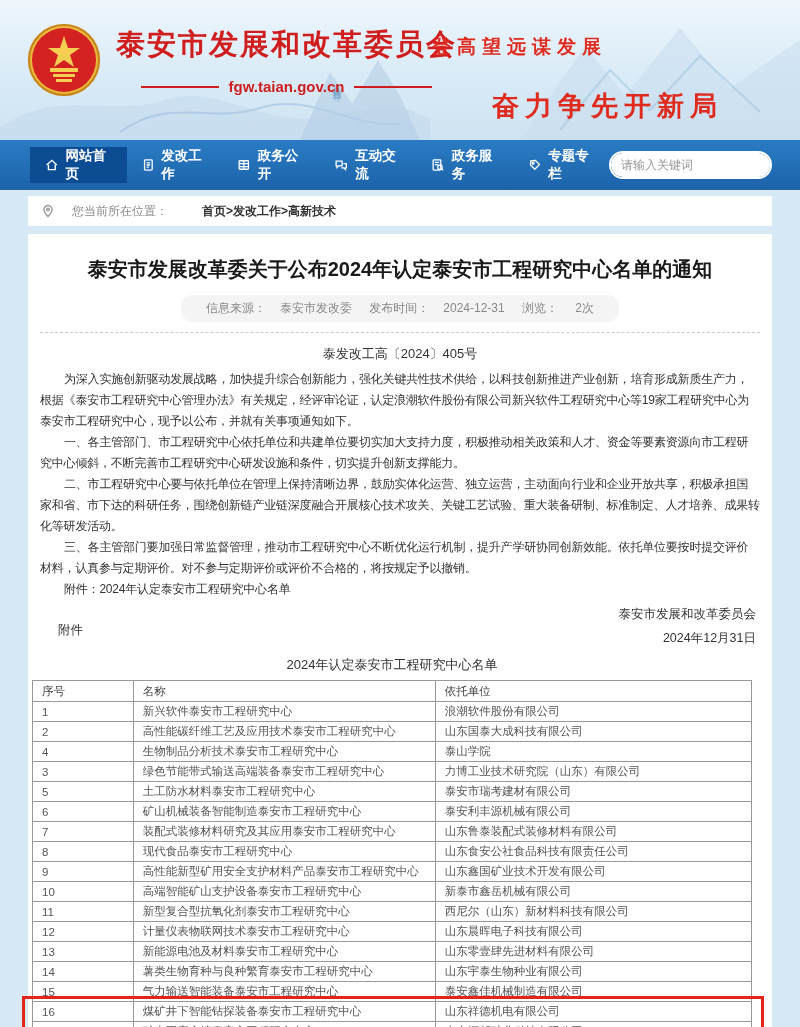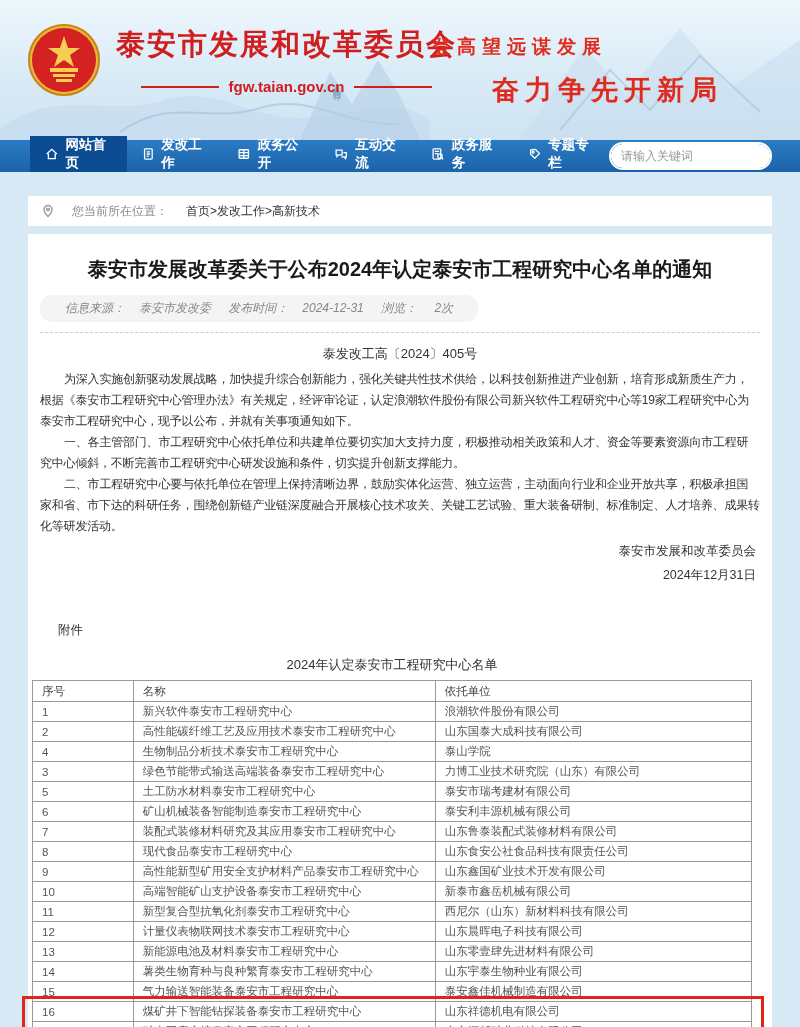--- a/index.html
+++ b/index.html
@@ -11,47 +11,47 @@
   .banner { position:absolute; left:0; top:0; width:800px; height:140px;
             background:linear-gradient(180deg,#eef6fc 0%,#d9ebf7 55%,#cfe3f2 100%); overflow:hidden; }
   .banner svg.art { position:absolute; left:0; top:0; }
   .brand { position:absolute; left:26px; top:22px; display:flex; align-items:center; gap:14px; cursor:pointer; }
   .emblem { width:76px; height:76px; }
   .site-name { font-size:29px; font-weight:bold; color:#d01d1d; letter-spacing:2px; }
   .site-url { display:flex; align-items:center; gap:10px; margin-top:13px; color:#d01d1d; font-weight:bold; font-size:15px; justify-content:center; }
   .site-url .rule { height:2px; width:78px; background:#d01d1d; }
   .slogan1 { position:absolute; left:432px; top:34px; font-family:"DejaVu Serif","Liberation Serif",serif;
              font-weight:bold; font-size:19px; color:#e02a1e; letter-spacing:6px; }
-  .slogan2 { position:absolute; left:492px; top:72px; font-family:"DejaVu Serif","Liberation Serif",serif;
+  .slogan2 { position:absolute; left:492px; top:88px; font-family:"DejaVu Serif","Liberation Serif",serif;
              font-weight:bold; font-size:27px; color:#e02a1e; letter-spacing:6px; }
   .inscription { position:absolute; left:330px; top:78px; writing-mode:vertical-rl; font-size:9px;
                  color:#6f9dc4; opacity:.85; letter-spacing:2px; }
 
   
-  .nav { position:absolute; left:0; top:140px; width:800px; height:32px;
-         background:linear-gradient(180deg,#2a7cc4 0%,#1c63a9 100%); display:flex; align-items:flex-end; padding-left:30px; }
+  .nav { position:absolute; left:0; top:140px; width:800px; height:50px;
+         background:linear-gradient(180deg,#2a7cc4 0%,#1c63a9 100%); display:flex; align-items:center; padding-left:30px; }
   .nav-item { display:flex; align-items:center; gap:7px; padding:0 15px; color:#fff; font-size:13.5px; font-weight:bold; cursor:pointer; }
   .nav-item.active { background:#0b4c92; }
   .nav-item svg { display:block; }
   .search { margin-left:auto; margin-right:28px; align-self:center; display:flex; align-items:center;
             width:188px; height:28px; border:2px solid #fff; border-radius:15px; overflow:hidden; }
   .search input { flex:1; height:100%; border:0; outline:none; background:#fff; padding:0 10px; font-size:12px; color:#333;
                   border-radius:12px 0 0 12px; }
   .search input::placeholder { color:#999; }
 
   
   .crumbbar { position:absolute; left:28px; right:28px; top:196px; height:30px; background:#fff;
               display:flex; align-items:center; gap:18px; padding-left:14px; font-size:12px; }
   .crumb-prefix { color:#888; }
-  .crumb-path { color:#333; font-weight:normal; cursor:pointer; }
+  .crumb-path { color:#333; font-weight:bold; cursor:pointer;margin-left:16px; }
 
   
   .card { position:absolute; left:28px; right:28px; top:234px; height:820px; background:#fff; padding:0 12px; }
   .art-title { margin-top:22px; text-align:center; font-size:20px; font-weight:bold; color:#1a1a1a; }
-  .meta { margin-top:12px; text-align:left;font-style:italic; }
+  .meta { margin-top:12px; text-align:center; }
   .meta .pill { display:inline-block; background:#f4f4f4; border-radius:12px; padding:5px 18px; font-size:12px; color:#888; }
   .meta .pill span { margin:0 7px; }
   .dotted { margin-top:10px; border-bottom:1px dashed #ccc; }
   .docnum { margin-top:12px; text-align:center; font-size:13px; color:#333; }
   .body-text { margin-top:6px; font-size:12px; color:#333; line-height:21px; letter-spacing:-0.2px; }
   .body-text p.indent { text-indent:2em; }
   .sign { text-align:right; font-size:12.5px; color:#333; line-height:24px; margin-top:2px; padding-right:4px; }
 
   .attachment { position:absolute; left:4px; right:20px; top:388px; }
   .appendix-label { font-size:12.5px; color:#333; padding-left:26px; }
@@ -179,20 +179,22 @@
 
     <div class="dotted"></div>
 
     <div class="docnum">泰发改工高〔2024〕405号</div>
 
     <div class="body-text">
       <div id="paras">
           <p class="indent">为深入实施创新驱动发展战略，加快提升综合创新能力，强化关键共性技术供给，以科技创新推进产业创新，培育形成新质生产力，根据《泰安市工程研究中心管理办法》有关规定，经评审论证，认定浪潮软件股份有限公司新兴软件工程研究中心等19家工程研究中心为泰安市工程研究中心，现予以公布，并就有关事项通知如下。</p>
           <p class="indent">一、各主管部门、市工程研究中心依托单位和共建单位要切实加大支持力度，积极推动相关政策和人才、资金等要素资源向市工程研究中心倾斜，不断完善市工程研究中心研发设施和条件，切实提升创新支撑能力。</p>
           <p class="indent">二、市工程研究中心要与依托单位在管理上保持清晰边界，鼓励实体化运营、独立运营，主动面向行业和企业开放共享，积极承担国家和省、市下达的科研任务，围绕创新链产业链深度融合开展核心技术攻关、关键工艺试验、重大装备研制、标准制定、人才培养、成果转化等研发活动。</p>
+          <p class="indent">三、各主管部门要加强日常监督管理，推动市工程研究中心不断优化运行机制，提升产学研协同创新效能。依托单位要按时提交评价材料，认真参与定期评价。对不参与定期评价或评价不合格的，将按规定予以撤销。</p>
+          <p class="indent">附件：2024年认定泰安市工程研究中心名单</p>
         </div>
     </div>
 
     <div class="sign">
       <div>泰安市发展和改革委员会</div>
       <div>2024年12月31日</div>
     </div>
 
     <div class="attachment">
       <div class="appendix-label">附件</div>

